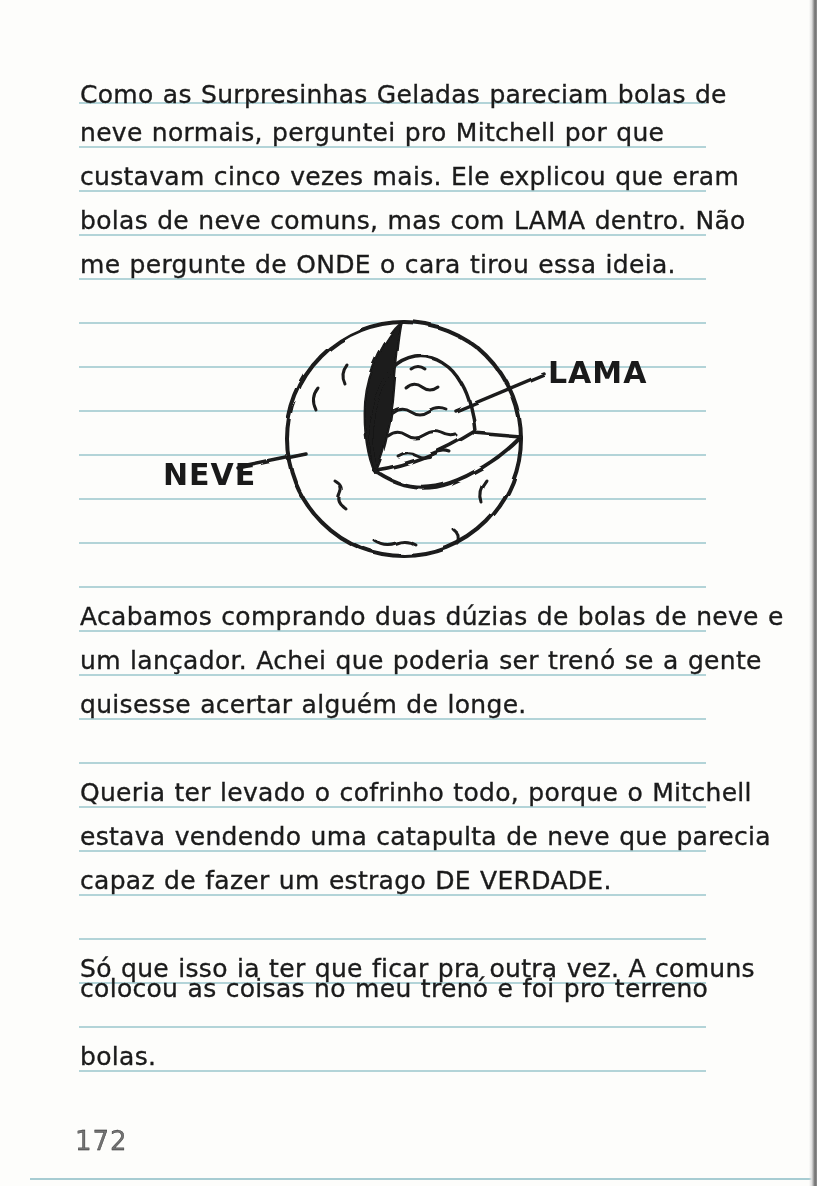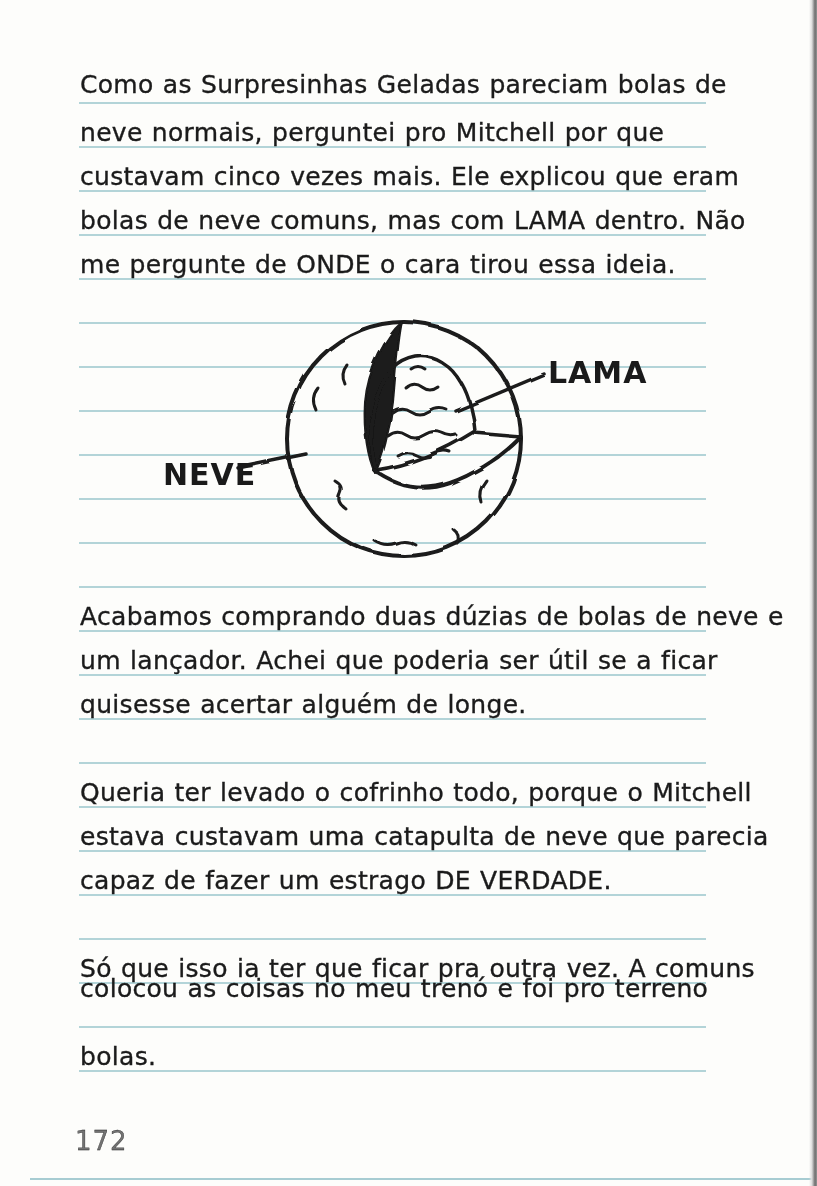--- a/index.html
+++ b/index.html
@@ -67,21 +67,21 @@
   }
 </style>
 </head>
 <body>
 
 <div class="page">
 
   <div class="rules"></div>
 
   <div>
-    <div class="hand-line" style="top:70px">Como as Surpresinhas Geladas pareciam bolas de</div>
+    <div class="hand-line" style="top:80px">Como as Surpresinhas Geladas pareciam bolas de</div>
     <div class="hand-line" style="top:117.5px">neve normais, perguntei pro Mitchell por que</div>
     <div class="hand-line" style="top:161.5px">custavam cinco vezes mais. Ele explicou que eram</div>
     <div class="hand-line" style="top:205.5px">bolas de neve comuns, mas com LAMA dentro. Não</div>
     <div class="hand-line" style="top:249.5px">me pergunte de ONDE o cara tirou essa ideia.</div>
   </div>
 
   <svg class="illustration" viewBox="0 0 500 270">
     <defs>
       <filter id="wobble" x="-10%" y="-10%" width="120%" height="120%">
         <feTurbulence type="fractalNoise" baseFrequency="0.025" numOctaves="2" seed="7" result="n"></feTurbulence>
@@ -121,27 +121,27 @@
       <path d="M88,158 L156,144" stroke-width="3.5"></path>
       <path d="M394,64 L306,101" stroke-width="3.5"></path>
     </g>
 
     <text x="13" y="175">NEVE</text>
     <text x="398" y="73">LAMA</text>
   </svg>
 
   <div>
     <div class="hand-line" style="top:601.5px">Acabamos comprando duas dúzias de bolas de neve e</div>
-    <div class="hand-line" style="top:645.5px">um lançador. Achei que poderia ser útil se a ficar</div>
+    <div class="hand-line" style="top:645.5px">um lançador. Achei que poderia ser trenó se a gente</div>
     <div class="hand-line" style="top:689.5px">quisesse acertar alguém de longe.</div>
   </div>
 
   <div>
     <div class="hand-line" style="top:777.5px">Queria ter levado o cofrinho todo, porque o Mitchell</div>
-    <div class="hand-line" style="top:821.5px">estava custavam uma catapulta de neve que parecia</div>
+    <div class="hand-line" style="top:821.5px">estava vendendo uma catapulta de neve que parecia</div>
     <div class="hand-line" style="top:865.5px">capaz de fazer um estrago DE VERDADE.</div>
   </div>
 
   <div>
     <div class="hand-line" style="top:953.5px">Só que isso ia ter que ficar pra outra vez. A comuns</div>
     <div class="hand-line" style="top:974px">colocou as coisas no meu trenó e foi pro terreno</div>
     <div class="hand-line" style="top:1041.5px">bolas.</div>
   </div>
 
   <div class="page-number">172</div>

